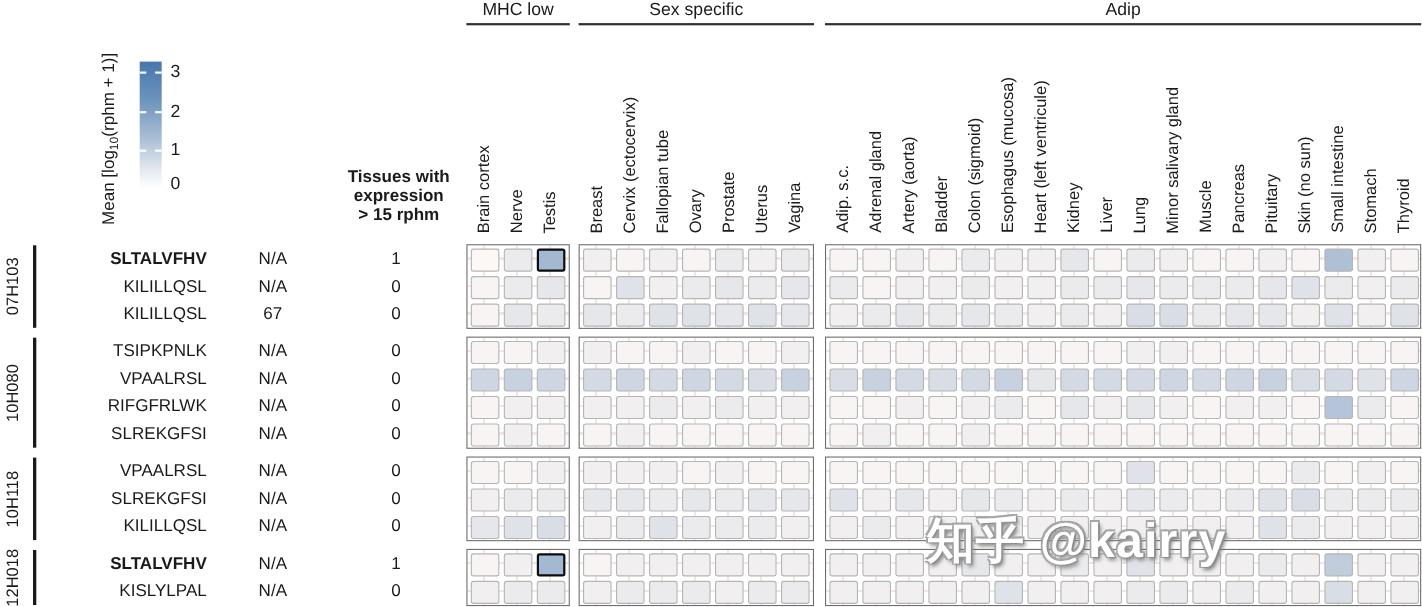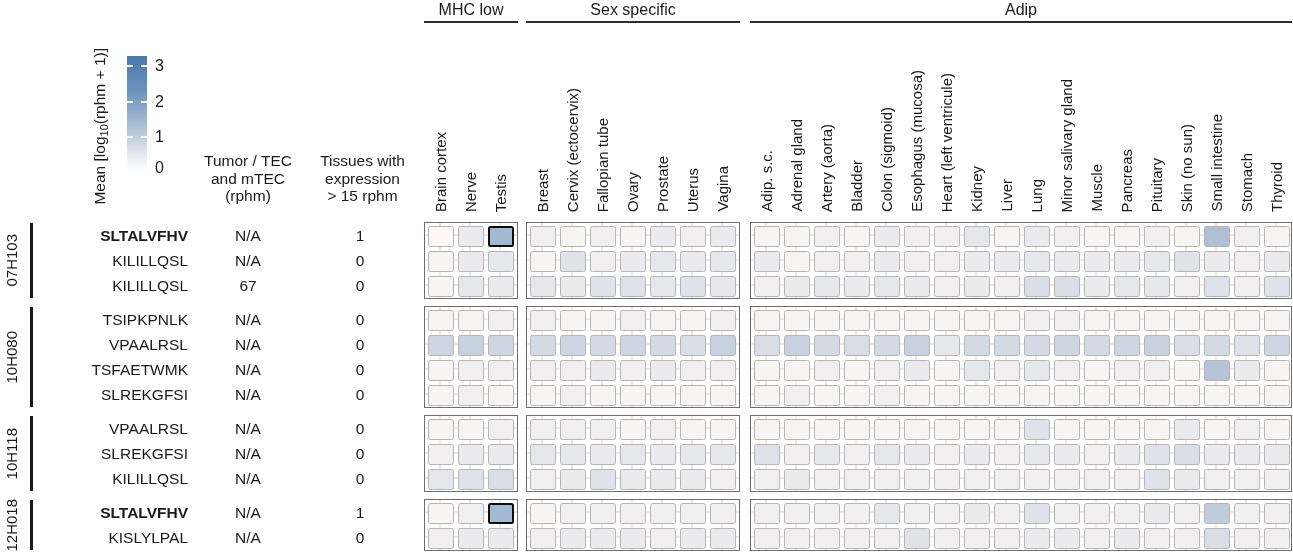--- a/index.html
+++ b/index.html
@@ -11,21 +11,21 @@
   .legend-label span{writing-mode:vertical-rl;transform:rotate(180deg);font-size:15.5px;white-space:nowrap;}
   .legend-label sub{font-size:11px;}
   .colorbar{position:absolute;left:127px;top:56px;width:20px;height:115px;
     background:linear-gradient(to bottom,#4877ac 0%,#6c93bc 30%,#a9bdd5 60%,#e3e8ef 85%,#ffffff 100%);}
   .cb-dash{position:absolute;height:2px;width:6px;background:rgba(255,255,255,.95);}
   .legend-tick{position:absolute;left:155px;width:24px;height:18px;font-size:16px;line-height:18px;}
 
   
   .colhead{position:absolute;top:152px;text-align:center;font-size:15.5px;line-height:17.5px;white-space:pre-line;}
   .colhead.tumor{left:178px;width:140px;}
-  .colhead.tissues{left:300px;width:125px;}
+  .colhead.tissues{left:300px;width:125px;font-weight:bold;}
 
   
   .gh{position:absolute;top:0;}
   .gh .gh-label{display:block;text-align:center;font-size:16px;height:19px;line-height:19px;}
   .gh .gh-line{border-top:2.5px solid #2e2e2e;margin-top:2px;}
   .gh0{left:424px;width:94px;}
   .gh1{left:526px;width:214px;}
   .gh2{left:750px;width:542px;}
 
   
@@ -71,23 +71,20 @@
       <div class="legend-tick" style="top: 128px;">1</div>
       <div class="legend-tick" style="top: 159px;">0</div>
       <div class="cb-dash" style="left: 127px; top: 65px;"></div>
       <div class="cb-dash" style="left: 141px; top: 65px;"></div>
       <div class="cb-dash" style="left: 127px; top: 101px;"></div>
       <div class="cb-dash" style="left: 141px; top: 101px;"></div>
       <div class="cb-dash" style="left: 127px; top: 136px;"></div>
       <div class="cb-dash" style="left: 141px; top: 136px;"></div>
     </div>
 
-  <div class="colhead tumor">Tumor / TEC
-and mTEC
-(rphm)</div>
   <div class="colhead tissues">Tissues with
 expression
 &gt; 15 rphm</div>
 
   <div class="gh gh0">
     <span class="gh-label">MHC low</span>
     <div class="gh-line"></div>
   </div>
   <div class="gh gh1">
     <span class="gh-label">Sex specific</span>
@@ -360,21 +357,21 @@
         <div class="cell" style="left: 453px; top: 78px; background: rgb(247, 244, 243);"></div>
         <div class="cell" style="left: 483px; top: 78px; background: rgb(247, 244, 243);"></div>
         <div class="cell" style="left: 513px; top: 78px; background: rgb(247, 244, 243);"></div>
       </div>
       <div class="pep" style="top: 309px;">TSIPKPNLK</div>
       <div class="val tumor" style="top: 309px;">N/A</div>
       <div class="val tissues" style="top: 309px;">0</div>
       <div class="pep" style="top: 334px;">VPAALRSL</div>
       <div class="val tumor" style="top: 334px;">N/A</div>
       <div class="val tissues" style="top: 334px;">0</div>
-      <div class="pep" style="top: 359px;">TSFAETWMK</div>
+      <div class="pep" style="top: 359px;">RIFGFRLWK</div>
       <div class="val tumor" style="top: 359px;">N/A</div>
       <div class="val tissues" style="top: 359px;">0</div>
       <div class="pep" style="top: 384px;">SLREKGFSI</div>
       <div class="val tumor" style="top: 384px;">N/A</div>
       <div class="val tissues" style="top: 384px;">0</div>
       <div class="rg-label" style="top: 415px; height: 77px;">
         <span>10H118</span>
       </div>
       <div class="rg-bar" style="top: 416px; height: 75px;"></div>
       <div class="block" style="left: 424px; top: 415px; width: 94px; height: 77px;">
@@ -543,13 +540,14 @@
         <div class="cell" style="left: 513px; top: 28px; background: rgb(241, 239, 240);"></div>
       </div>
       <div class="pep bold" style="top: 502px;">SLTALVFHV</div>
       <div class="val tumor" style="top: 502px;">N/A</div>
       <div class="val tissues" style="top: 502px;">1</div>
       <div class="pep" style="top: 527px;">KISLYLPAL</div>
       <div class="val tumor" style="top: 527px;">N/A</div>
       <div class="val tissues" style="top: 527px;">0</div>
     </div>
 
+  <div class="watermark">知乎 @kairry</div>
 </div>
 
 </body></html>

